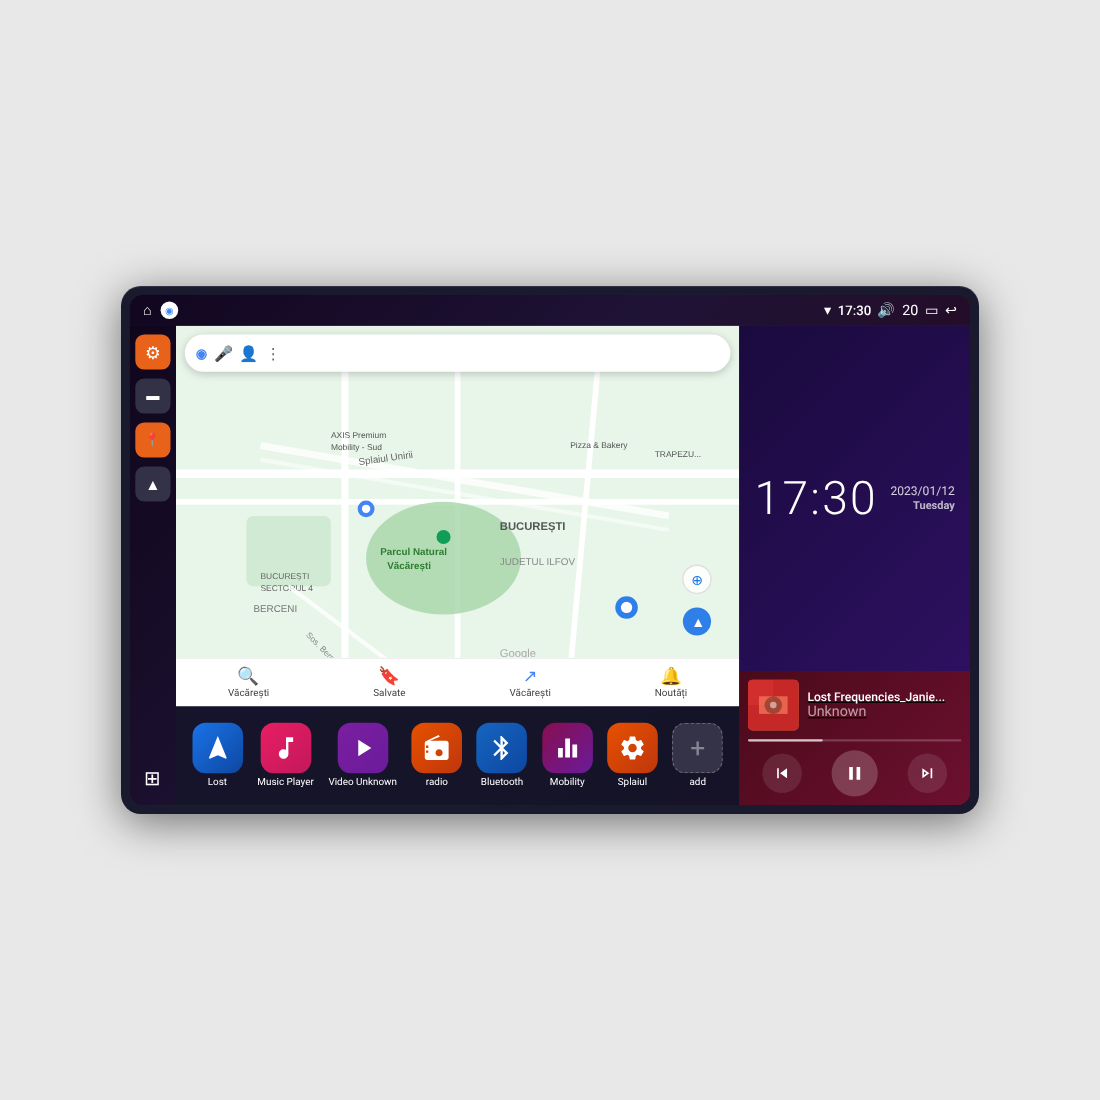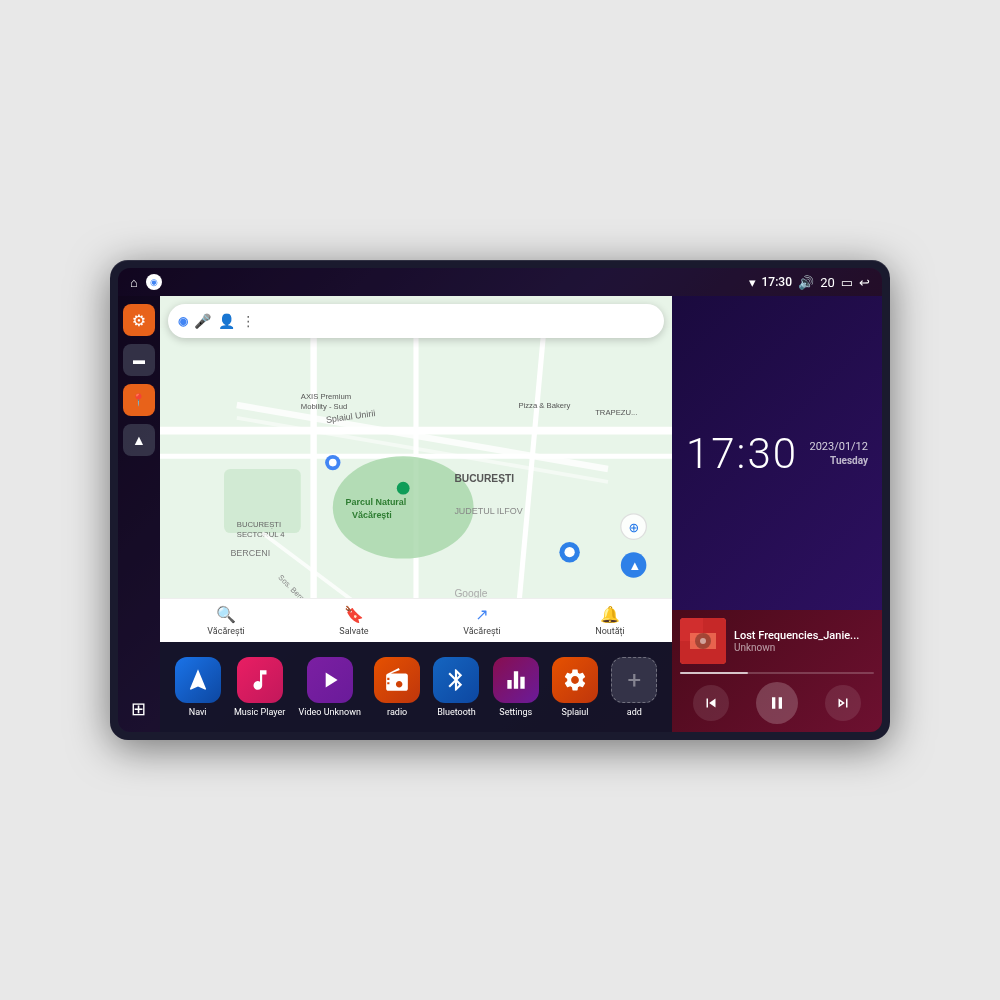--- a/index.html
+++ b/index.html
@@ -291,20 +291,21 @@
     .music-widget {
       background: linear-gradient(135deg, #4a0a1a, #6d1030);
       padding: 8px;
     }
 
     .music-top {
       display: flex;
       align-items: center;
       gap: 8px;
       margin-bottom: 8px;
+      text-decoration: underline;
     }
 
     .album-art {
       width: 46px;
       height: 46px;
       border-radius: 4px;
       background: linear-gradient(135deg, #ff6b6b, #ee5a24);
       display: flex;
       align-items: center;
       justify-content: center;
@@ -321,21 +322,21 @@
     .music-title {
       font-size: 11px;
       color: white;
       font-weight: 500;
       white-space: nowrap;
       overflow: hidden;
       text-overflow: ellipsis;
     }
 
     .music-artist {
-      font-size: 10px;
+      font-size: 13px;
       color: rgba(255,255,255,0.6);
     }
 
     .music-progress {
       width: 100%;
       height: 2px;
       background: rgba(255,255,255,0.2);
       border-radius: 1px;
       margin-bottom: 8px;
     }
@@ -499,21 +500,21 @@
           </div>
         </div>
 
         <div class="app-bar">
           <div class="app-item">
             <div class="app-icon-wrap icon-navi">
               <svg width="26" height="26" viewBox="0 0 24 24" fill="white">
                   <path d="M12 2L4.5 20.29l.71.71L12 18l6.79 3 .71-.71z"></path>
                 </svg>
             </div>
-            <span class="app-label">Navi</span>
+            <span class="app-label">Lost</span>
           </div>
           <div class="app-item">
             <div class="app-icon-wrap icon-music">
               <svg width="26" height="26" viewBox="0 0 24 24" fill="white">
                   <path d="M12 3v10.55c-.59-.34-1.27-.55-2-.55-2.21 0-4 1.79-4 4s1.79 4 4 4 4-1.79 4-4V7h4V3h-6z"></path>
                 </svg>
             </div>
             <span class="app-label">Music Player</span>
           </div>
           <div class="app-item">
@@ -539,21 +540,21 @@
                 </svg>
             </div>
             <span class="app-label">Bluetooth</span>
           </div>
           <div class="app-item">
             <div class="app-icon-wrap icon-equalizer">
               <svg width="26" height="26" viewBox="0 0 24 24" fill="white">
                   <path d="M10 20h4V4h-4v16zm-6 0h4v-8H4v8zM16 9v11h4V9h-4z"></path>
                 </svg>
             </div>
-            <span class="app-label">Settings</span>
+            <span class="app-label">Mobility</span>
           </div>
           <div class="app-item">
             <div class="app-icon-wrap icon-settings">
               <svg width="26" height="26" viewBox="0 0 24 24" fill="white">
                   <path d="M19.14,12.94c0.04-0.3,0.06-0.61,0.06-0.94c0-0.32-0.02-0.64-0.07-0.94l2.03-1.58c0.18-0.14,0.23-0.41,0.12-0.61 l-1.92-3.32c-0.12-0.22-0.37-0.29-0.59-0.22l-2.39,0.96c-0.5-0.38-1.03-0.7-1.62-0.94L14.4,2.81c-0.04-0.24-0.24-0.41-0.48-0.41 h-3.84c-0.24,0-0.43,0.17-0.47,0.41L9.25,5.35C8.66,5.59,8.12,5.92,7.63,6.29L5.24,5.33c-0.22-0.08-0.47,0-0.59,0.22L2.74,8.87 C2.62,9.08,2.66,9.34,2.86,9.48l2.03,1.58C4.84,11.36,4.8,11.69,4.8,12s0.02,0.64,0.07,0.94l-2.03,1.58 c-0.18,0.14-0.23,0.41-0.12,0.61l1.92,3.32c0.12,0.22,0.37,0.29,0.59,0.22l2.39-0.96c0.5,0.38,1.03,0.7,1.62,0.94l0.36,2.54 c0.05,0.24,0.24,0.41,0.48,0.41h3.84c0.24,0,0.44-0.17,0.47-0.41l0.36-2.54c0.59-0.24,1.13-0.56,1.62-0.94l2.39,0.96 c0.22,0.08,0.47,0,0.59-0.22l1.92-3.32c0.12-0.22,0.07-0.47-0.12-0.61L19.14,12.94z M12,15.6c-1.98,0-3.6-1.62-3.6-3.6 s1.62-3.6,3.6-3.6s3.6,1.62,3.6,3.6S13.98,15.6,12,15.6z"></path>
                 </svg>
             </div>
             <span class="app-label">Splaiul</span>
           </div>
           <div class="app-item">

